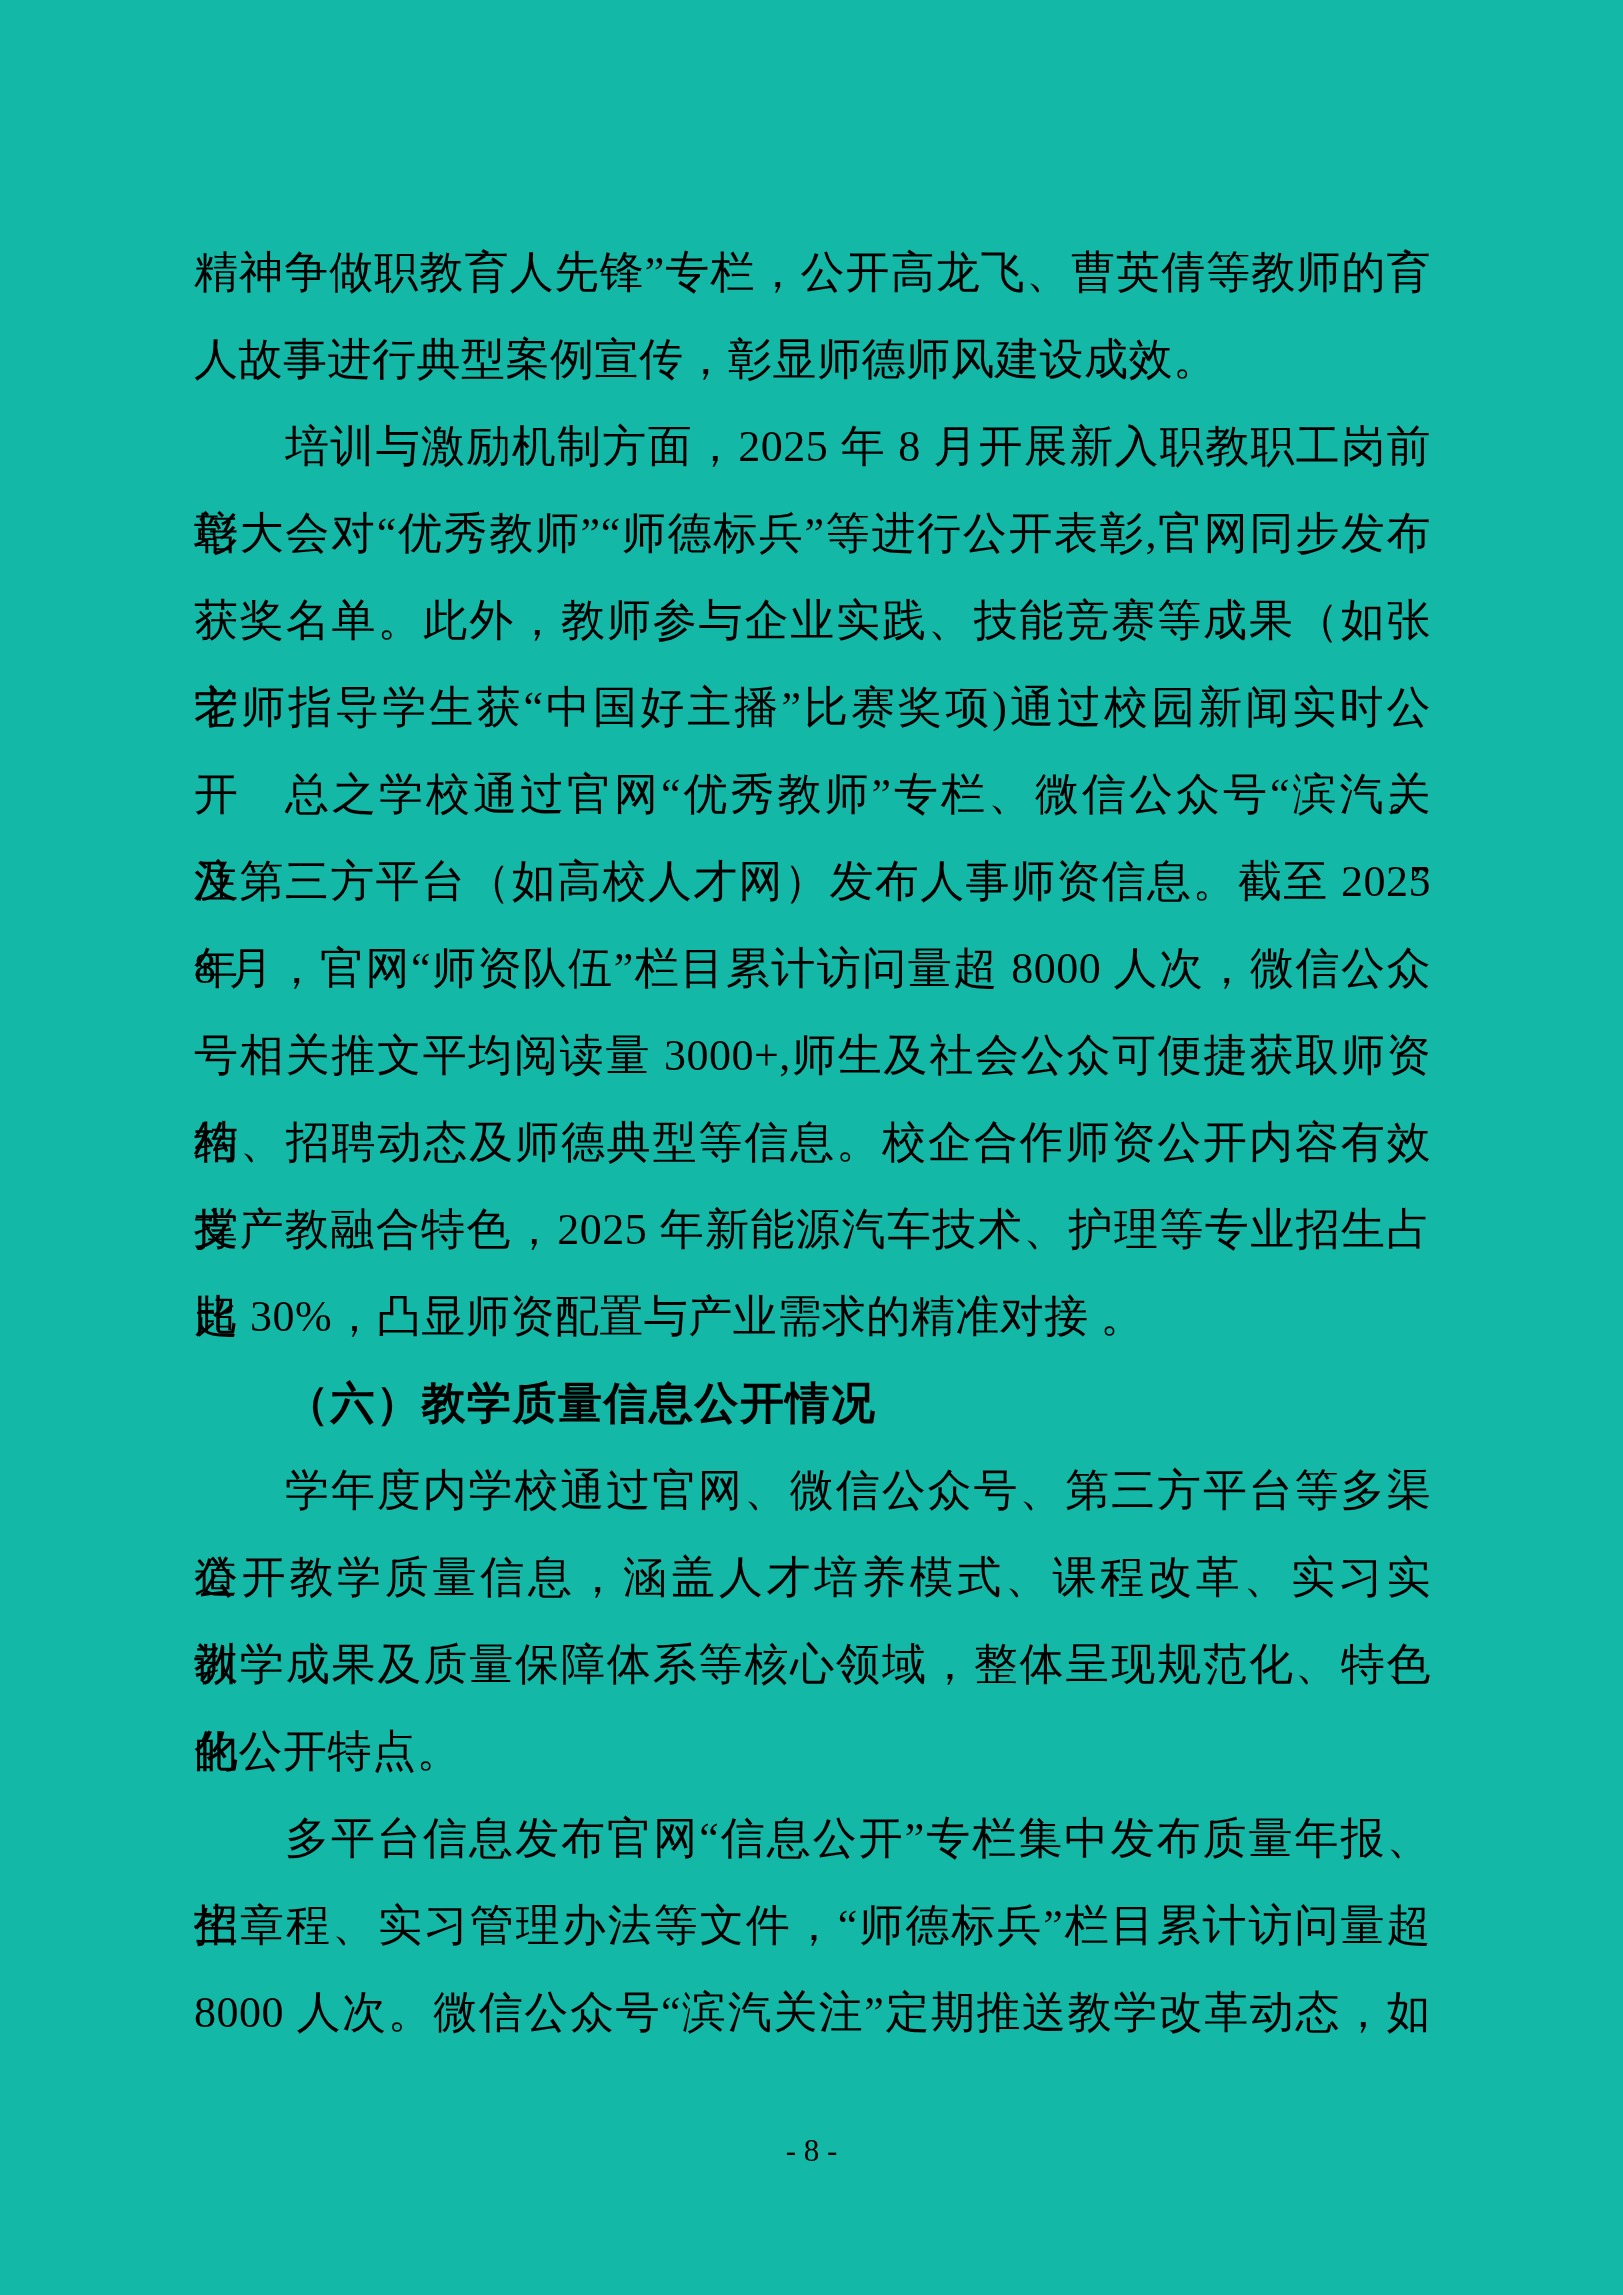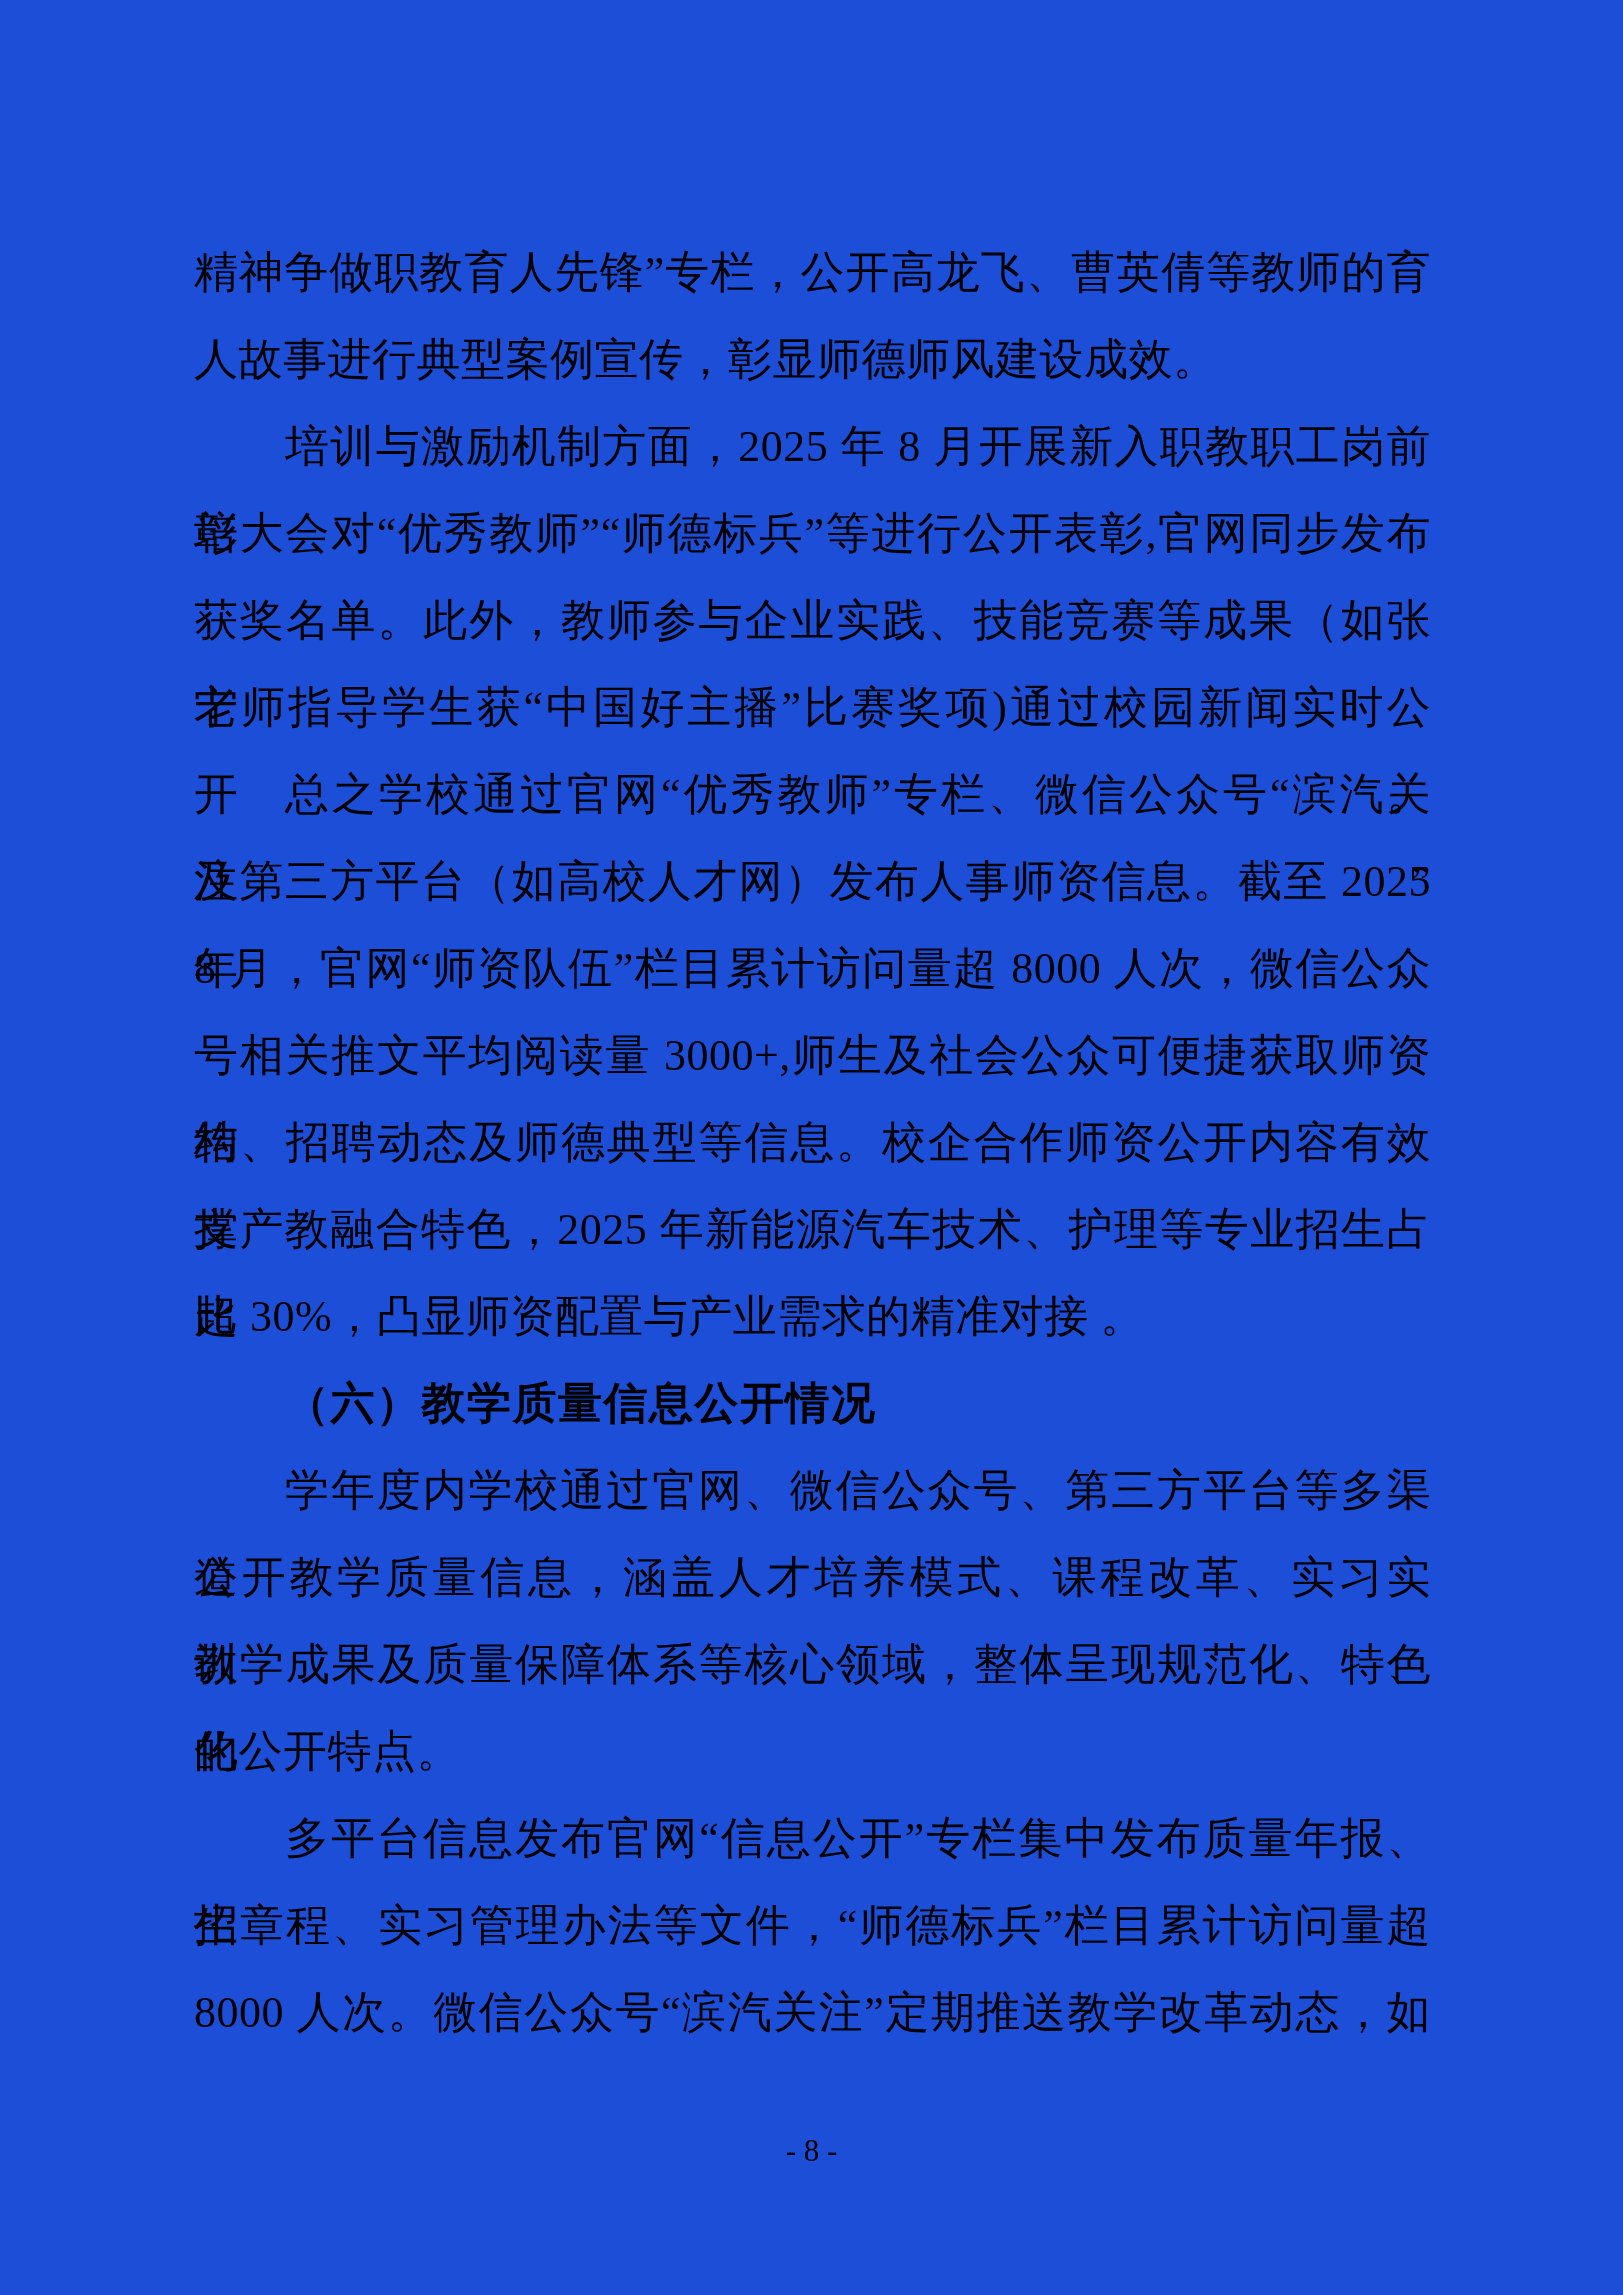--- a/index.html
+++ b/index.html
@@ -12,21 +12,21 @@
     height: 2295px;
     position: relative;
     font-family: "Liberation Serif", "DejaVu Serif", serif;
     color: #000000;
   }
   .page {
     position: absolute;
     left: 0; top: 0;
     width: 1623px;
     height: 2295px;
-    background: #1d4ed8;
+    background: #14b8a6;
     overflow: hidden;
   }
   .text-block {
     position: absolute;
     left: 194px;
     top: 229px;
     width: 1237px;
     font-size: 44px;
     line-height: 87px;
     letter-spacing: 0.5px;

